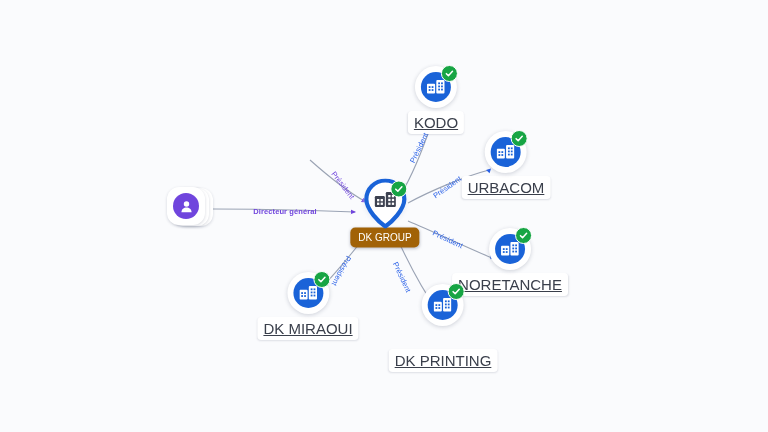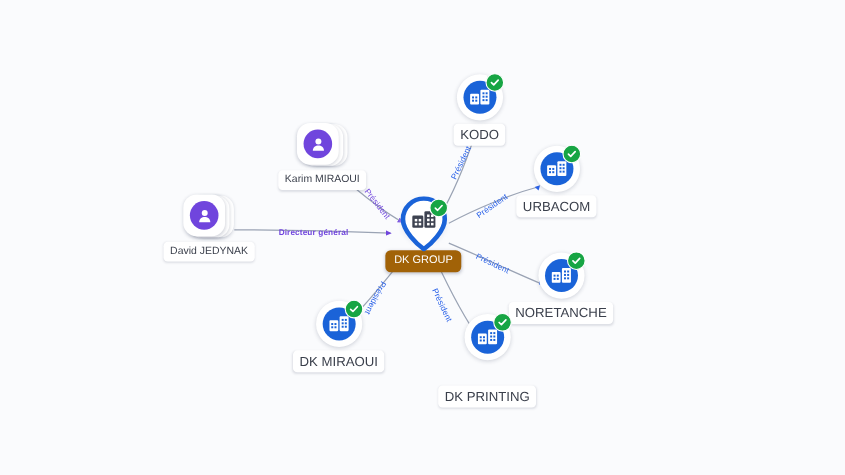--- a/index.html
+++ b/index.html
@@ -110,26 +110,27 @@
     background: #17a544;
     border: 1.5px solid #ffffff;
     display: flex;
     align-items: center;
     justify-content: center;
   }
   .company-label {
     margin-top: 3px;
     background: #ffffff;
     color: #3a3f4b;
-    font-size: 12px;
+    font-size: 15px;
     line-height: 1;
     padding: 4px 6px;
     border-radius: 4px;
     white-space: nowrap;
     box-shadow: 0 1px 2px rgba(30,40,70,0.13);
+    text-decoration: underline;
   }
 
   
   .pin-wrap {
     position: relative;
     width: 46px;
     height: 52px;
     display: flex;
     align-items: flex-start;
     justify-content: center;
@@ -374,37 +375,22 @@
       <div class="person-card c3"></div>
       <div class="person-card c2"></div>
       <div class="person-card c1"></div>
       <div class="person-circle">
         <svg width="15" height="15" viewBox="0 0 16 16" xmlns="http://www.w3.org/2000/svg">
           <circle cx="8" cy="5.3" r="2.9" fill="#ffffff"></circle>
           <path d="M2.6,14.2 C2.6,10.6 5.2,9 8,9 C10.8,9 13.4,10.6 13.4,14.2 Z" fill="#ffffff"></path>
         </svg>
       </div>
     </div>
-    <div class="person-label">David JEDYNAK</div>
-  </div>
-
-  <div class="node" style="left:293px; top:142px;">
-    <div class="person-stack">
-      <div class="person-card c3"></div>
-      <div class="person-card c2"></div>
-      <div class="person-card c1"></div>
-      <div class="person-circle">
-        <svg width="15" height="15" viewBox="0 0 16 16" xmlns="http://www.w3.org/2000/svg">
-          <circle cx="8" cy="5.3" r="2.9" fill="#ffffff"></circle>
-          <path d="M2.6,14.2 C2.6,10.6 5.2,9 8,9 C10.8,9 13.4,10.6 13.4,14.2 Z" fill="#ffffff"></path>
-        </svg>
-      </div>
-    </div>
-    <div class="person-label">Karim MIRAOUI</div>
-  </div>
+  </div>
+
 
   <div class="edge-label blue" style="left:412px; top:158px; transform: rotate(-64deg);">Président</div>
 
   <div class="edge-label blue" style="left:434px; top:192px; transform: rotate(-35deg);">Président</div>
 
   <div class="edge-label blue" style="left:433px; top:228px; transform: rotate(25deg);">Président</div>
 
   <div class="edge-label blue" style="left:395px; top:258px; transform: rotate(65deg);">Président</div>
 
   <div class="edge-label blue" style="left:349px; top:252px; transform: rotate(118deg);">Président</div>

